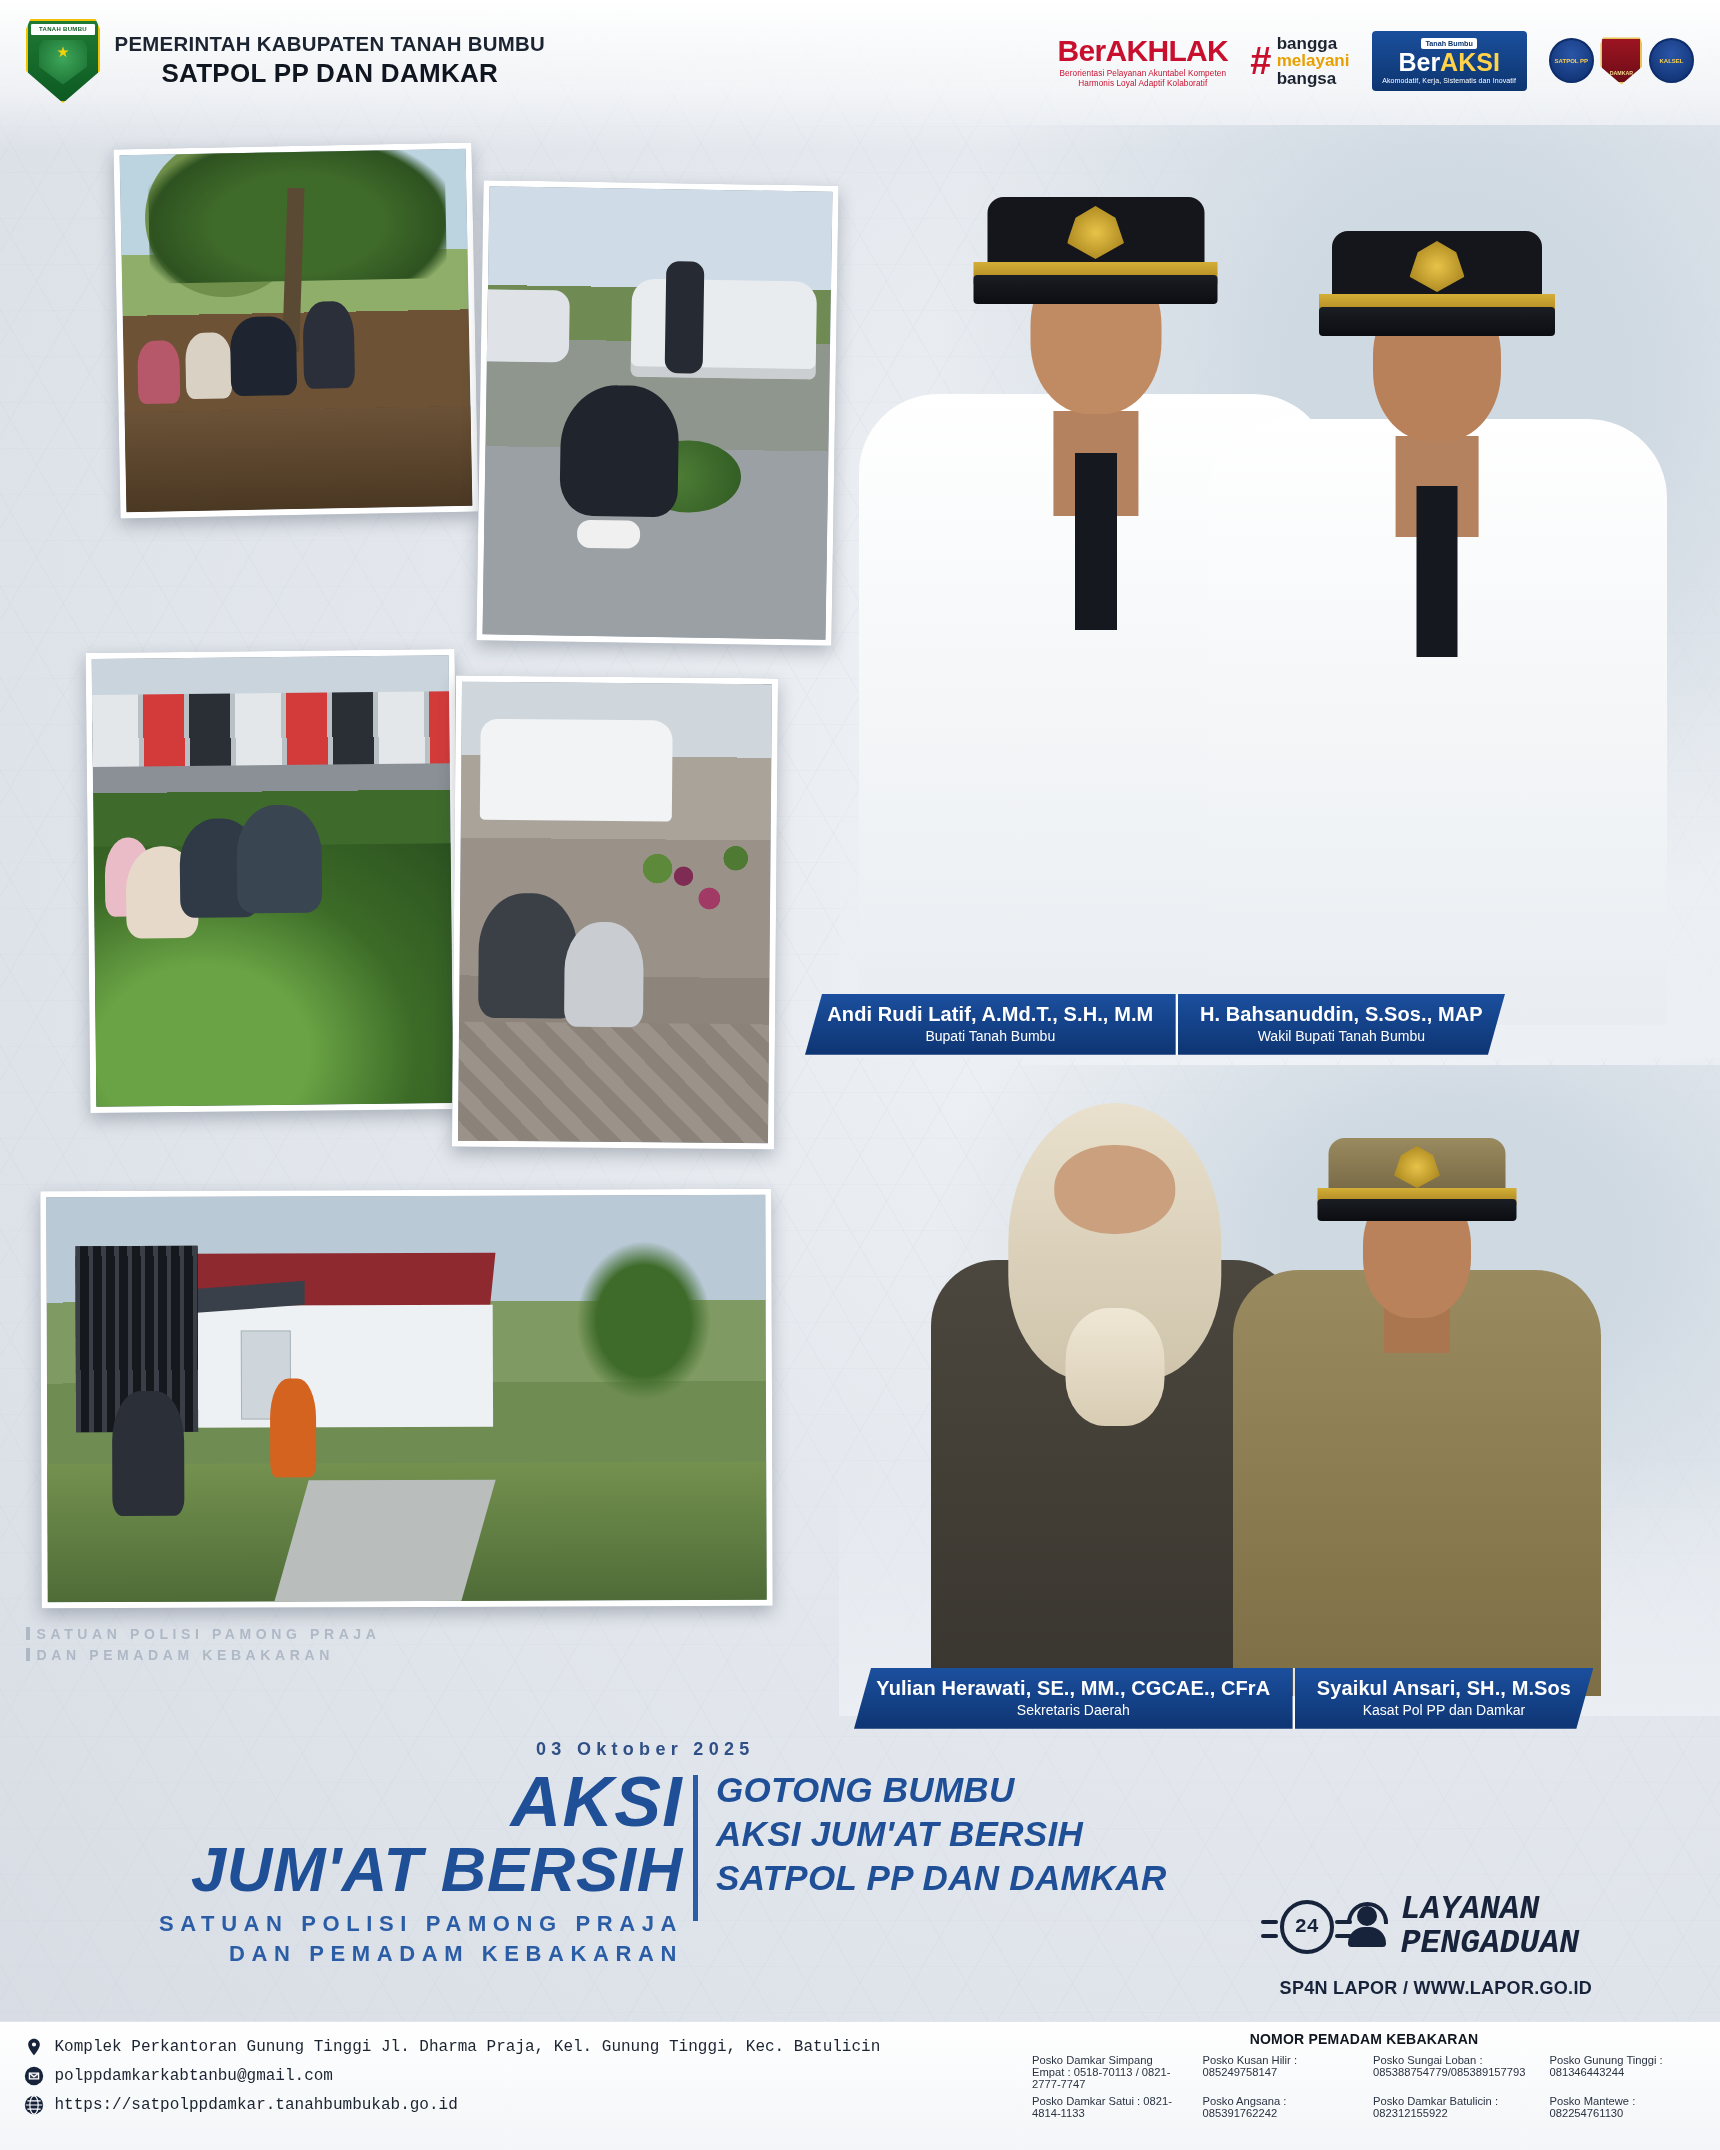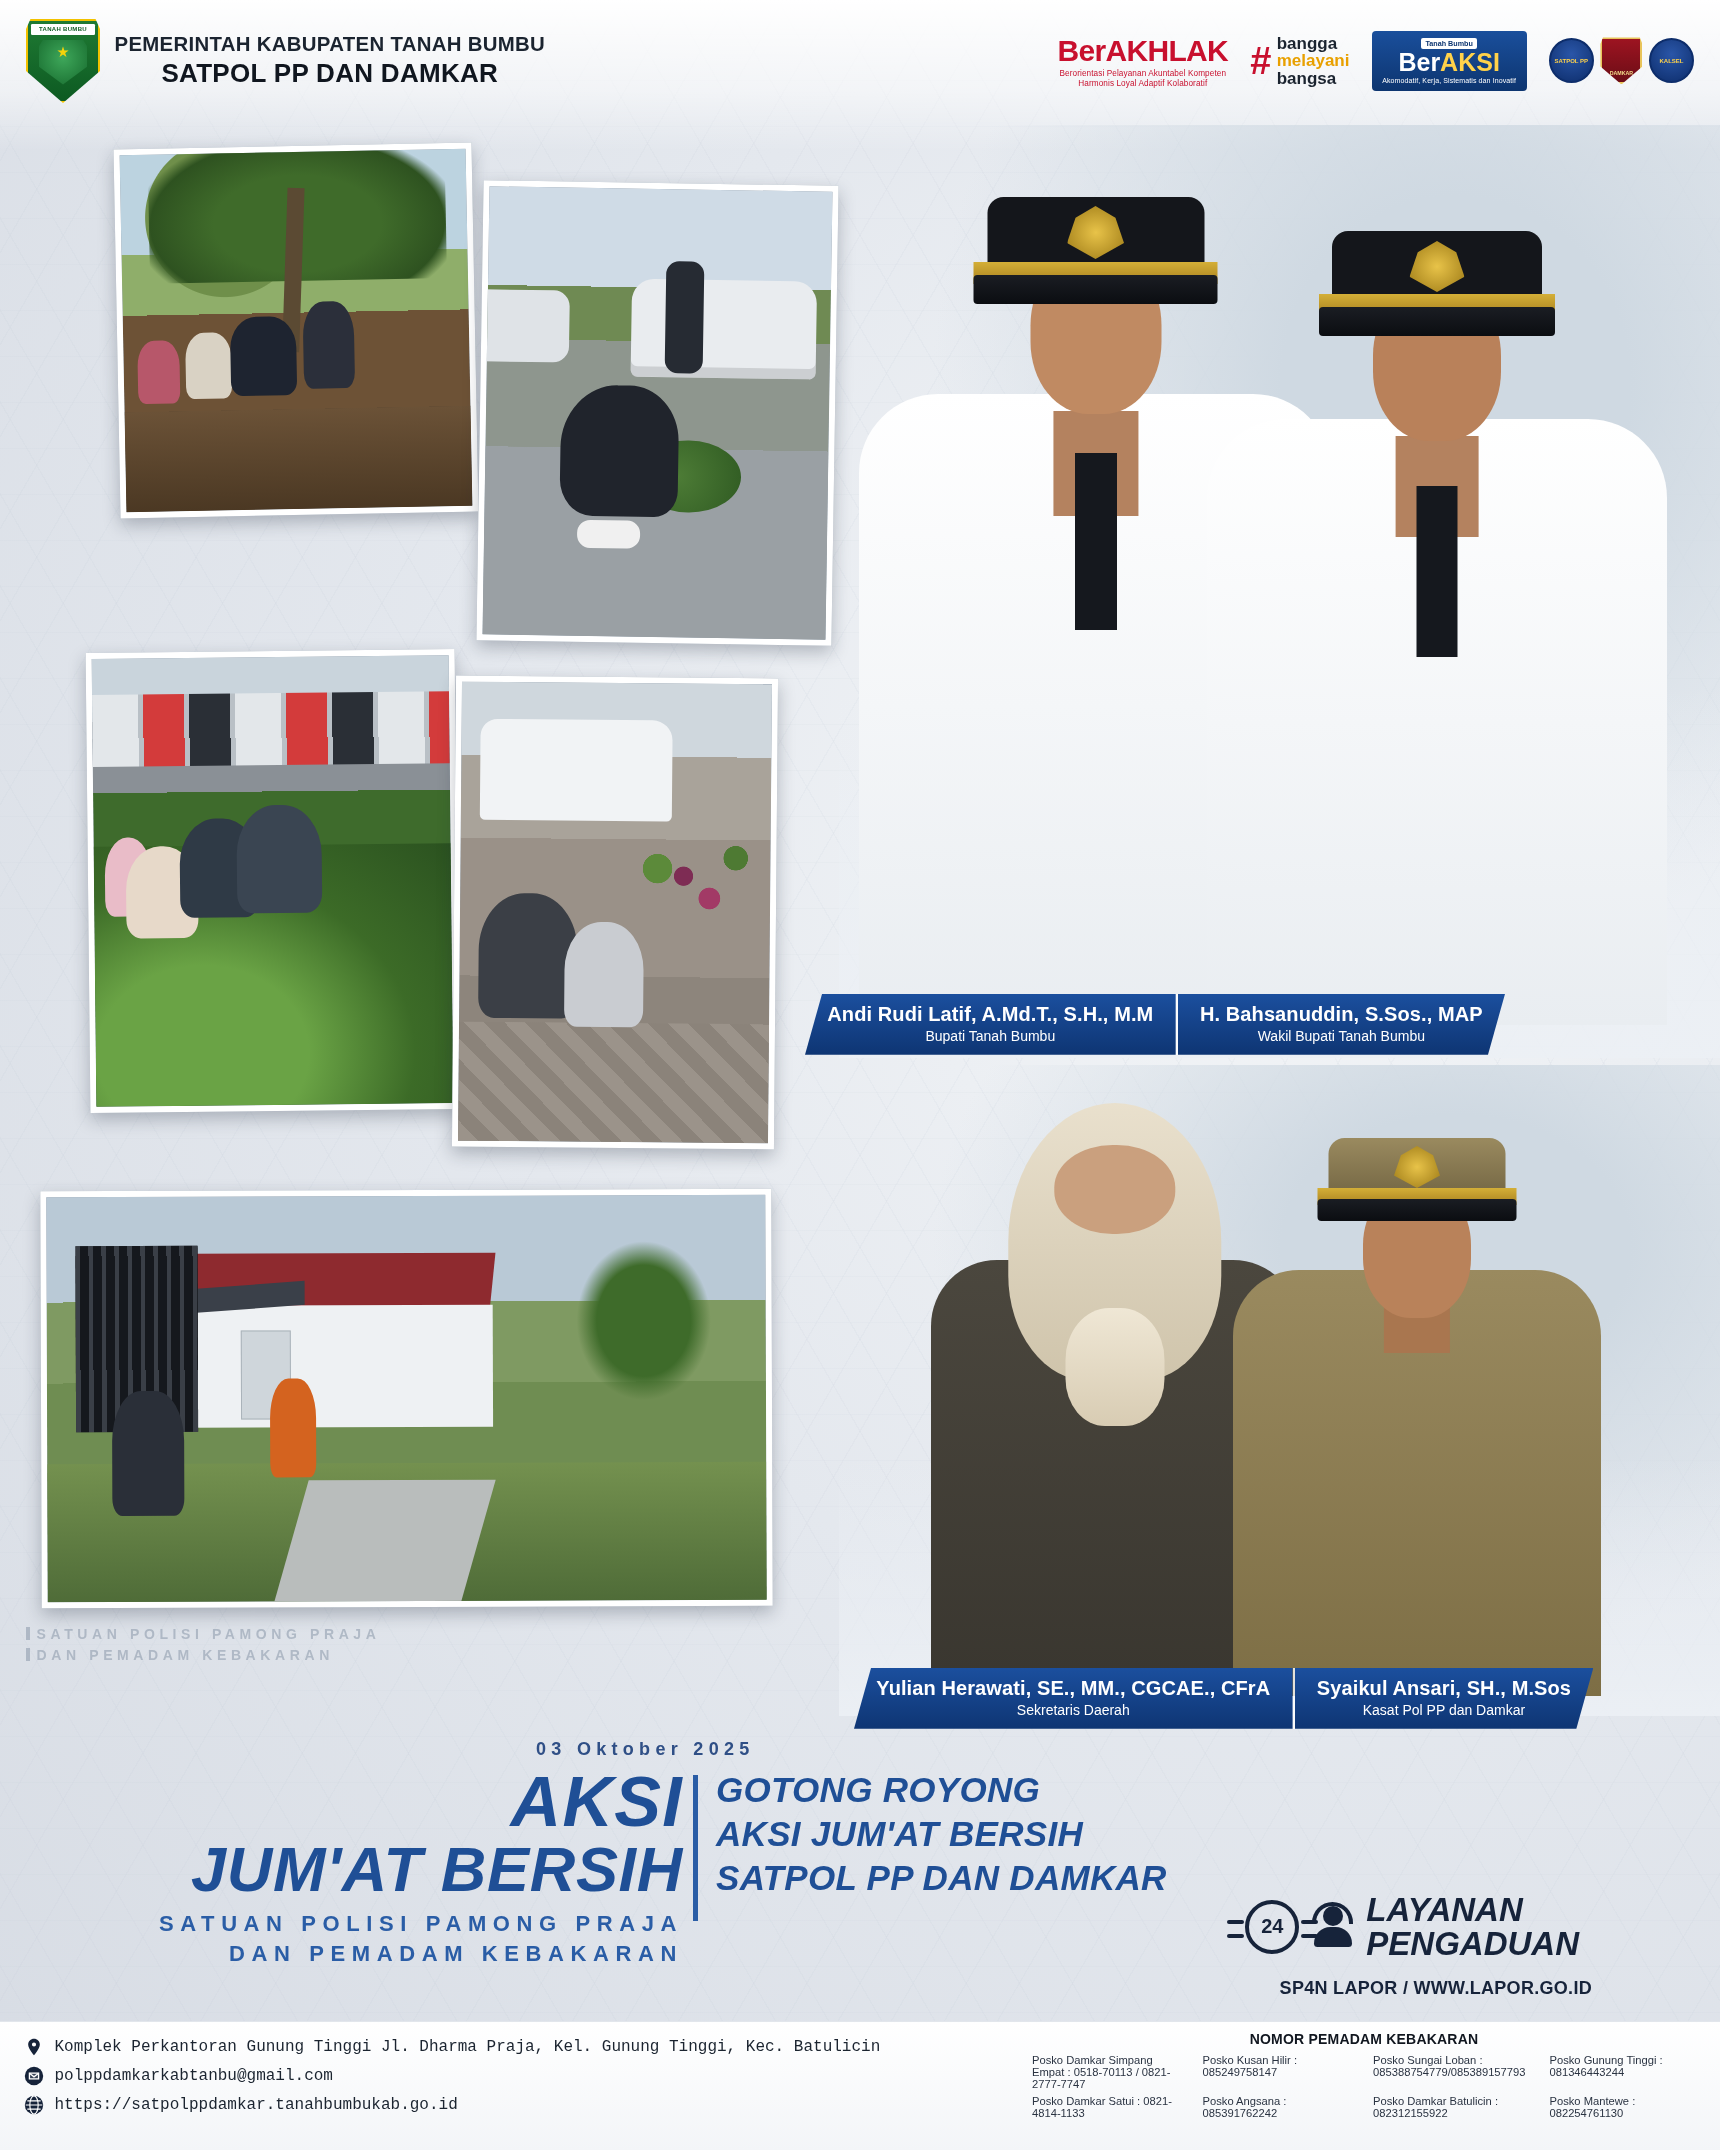--- a/index.html
+++ b/index.html
@@ -303,21 +303,21 @@
   .rightlines {
     position: absolute; left: 716px; top: 1768px;
   }
   .rightlines div {
     font-size: 35px; font-weight: bold; color: #1f4f96; letter-spacing: 0.3px;
     line-height: 1.26; font-style: italic;
   }
 
   
   .complaint {
-    position: absolute; right: 141px; top: 1893px; display: flex; align-items: center; gap: 9px;
+    position: absolute; right: 141px; top: 1893px; display: flex; align-items: center; gap: 9px; font-family: Liberation Mono, monospace;
   }
   .c24 {
     width: 54px; height: 54px; border-radius: 50%;
     border: 4.6px solid #16233a; display: flex; align-items: center; justify-content: center;
     font-size: 20px; font-weight: bold; color: #16233a; position: relative;
   }
   .c24:before, .c24:after {
     content:""; position:absolute; left:-22.3px; width:17px; height:4.6px; background:#16233a; border-radius:2.6px;
   }
   .c24:before { top: 16px; }
@@ -546,21 +546,21 @@
   <div class="bigtitle">
     <div class="l1">AKSI</div>
     <div class="l2">JUM'AT BERSIH</div>
     <div class="l3">SATUAN POLISI PAMONG PRAJA</div>
     <div class="l4">DAN PEMADAM KEBAKARAN</div>
   </div>
 
   <div class="vrule"></div>
 
   <div class="rightlines">
-    <div>GOTONG ROYONG</div>
+    <div>GOTONG BUMBU</div>
     <div>AKSI JUM'AT BERSIH</div>
     <div>SATPOL PP DAN DAMKAR</div>
   </div>
 
   <div class="complaint">
     <div class="c24">
       <span>24</span>
       <span class="r1"></span>
         <span class="r2"></span>
     </div>

